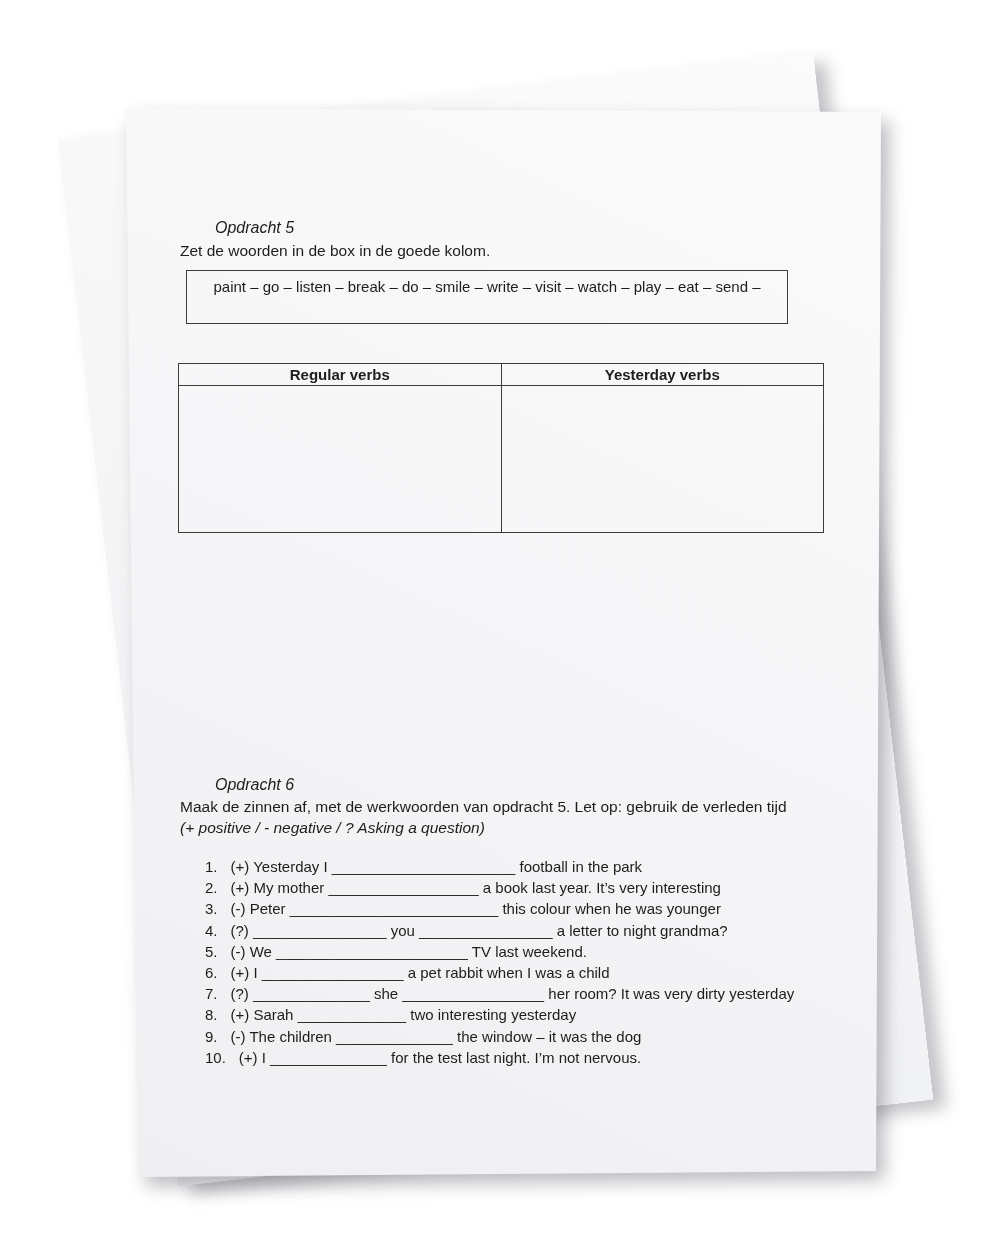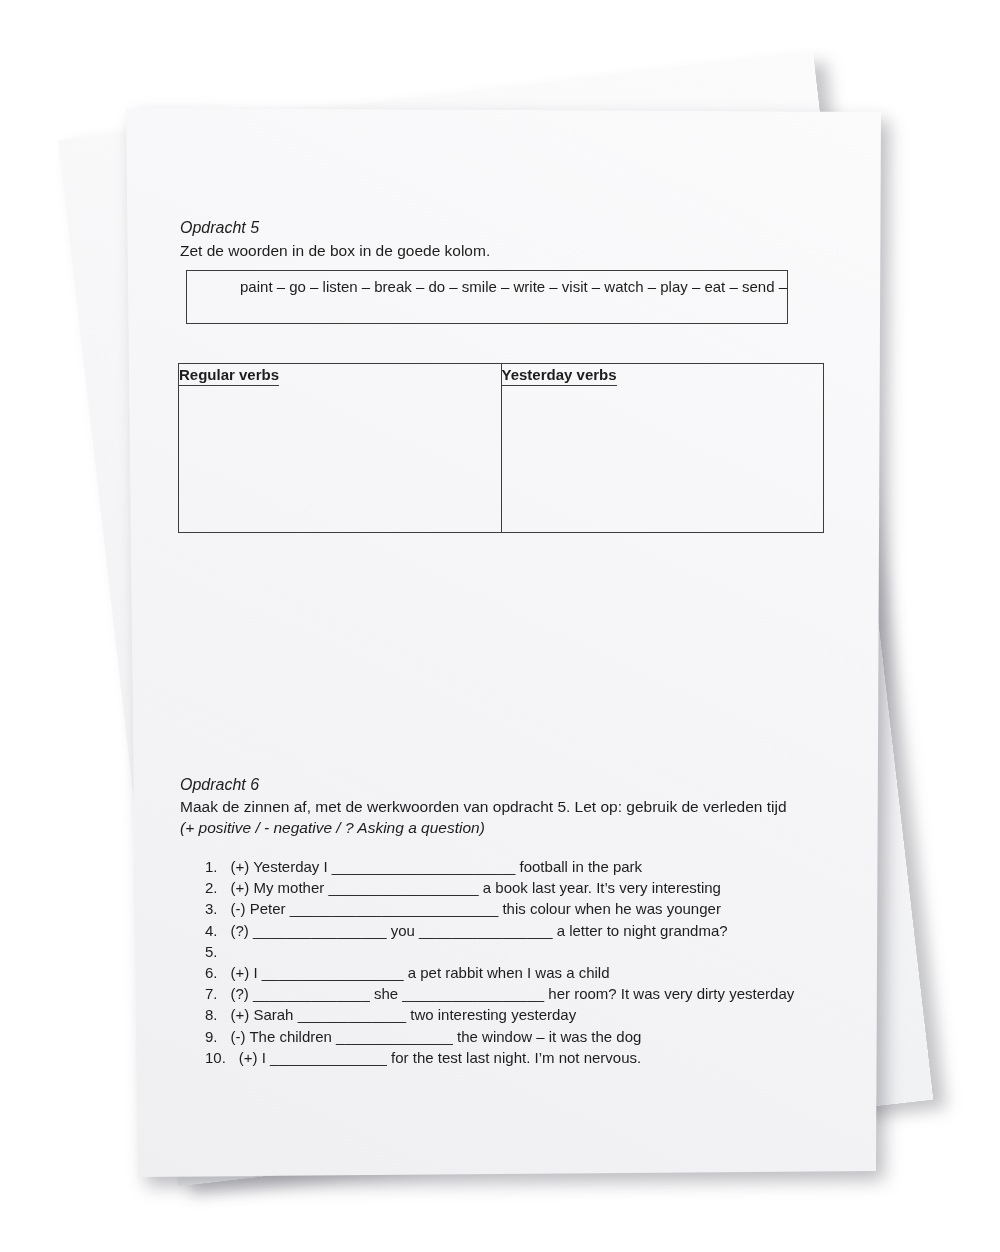--- a/index.html
+++ b/index.html
@@ -17,36 +17,36 @@
     box-shadow:12px 10px 16px rgba(90,90,100,0.35);
   }
   
   .front-wrap { position:absolute; inset:0; filter:drop-shadow(8px 9px 9px rgba(88,88,100,0.40)); }
   .sheet-front {
     position:absolute; inset:0;
     clip-path:polygon(126px 108px, 881px 112px, 876px 1171px, 138px 1177px);
     background:linear-gradient(205deg,#fcfcfd 0%,#f6f6f8 45%,#eeeef1 100%);
   }
   .abs { position:absolute; }
-  .it  { font-style:italic; }
+  .it  { font-style:italic;margin-left:35px; }
   .t16 { font-size:16px; line-height:20px; }
   .t15 { font-size:15.5px; line-height:21px; }
   
   .word-box {
     position:absolute; left:186px; top:270px; width:602px; height:54px;
     box-sizing:border-box; border:1.5px solid #3c3c3c;
-    text-align:right; font-size:15px; line-height:20.5px; padding-top:6px;
+    text-align:center; font-size:15px; line-height:20.5px; padding-top:6px;
     overflow:hidden; white-space:nowrap;
   }
   
   .verbs-table {
     position:absolute; left:178px; top:363px; width:646px; height:170px;
     box-sizing:border-box; border:1.5px solid #3c3c3c; display:flex;
   }
-  .verbs-col { flex:1; display:flex; flex-direction:row; }
+  .verbs-col { flex:1; display:flex; flex-direction:column; }
   .verbs-col + .verbs-col { border-left:1.5px solid #3c3c3c; }
   .verbs-head {
     height:22px; box-sizing:border-box; border-bottom:1.5px solid #3c3c3c;
     font-weight:bold; font-size:15px; text-align:center; line-height:21px;
   }
   .verbs-body { flex:1; }
   
   .ex-list { position:absolute; left:205px; top:856px; font-size:15px; }
   .ex-item { display:flex; height:21.2px; line-height:21.2px; white-space:nowrap; }
   .ex-num  { margin-right:13px; }
@@ -98,20 +98,21 @@
         <div class="ex-item">
           <span class="ex-num">3.</span>
           <span>(-) Peter _________________________ this colour when he was younger</span>
         </div>
         <div class="ex-item">
           <span class="ex-num">4.</span>
           <span>(?) ________________ you ________________ a letter to night grandma?</span>
         </div>
         <div class="ex-item">
           <span class="ex-num">5.</span>
+          <span>(-) We _______________________ TV last weekend.</span>
         </div>
         <div class="ex-item">
           <span class="ex-num">6.</span>
           <span>(+) I _________________ a pet rabbit when I was a child</span>
         </div>
         <div class="ex-item">
           <span class="ex-num">7.</span>
           <span>(?) ______________ she _________________ her room? It was very dirty yesterday</span>
         </div>
         <div class="ex-item">

